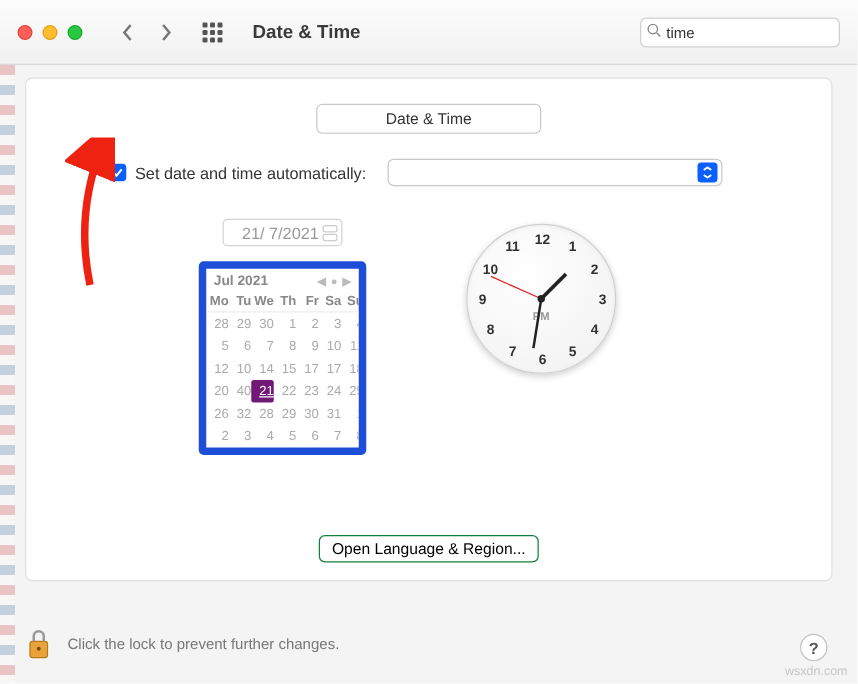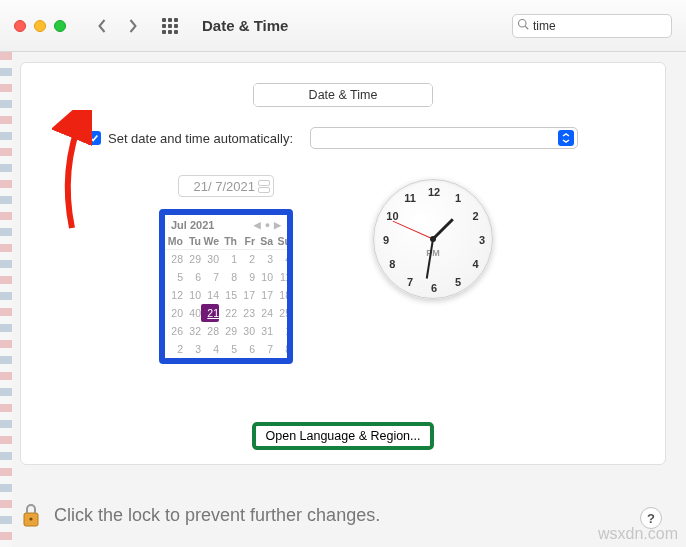--- a/index.html
+++ b/index.html
@@ -48,26 +48,26 @@
 .clock { width:120px; height:120px; position:relative; margin-top:4px;}
 .clockface { width:100%; height:100%; border-radius:50%; background: radial-gradient(circle at 40% 35%, #fff, #f0f0f0); border:1px solid #d0d0d0; box-shadow: 0 2px 6px rgba(0,0,0,.2), inset 0 1px 3px rgba(0,0,0,.05); position:relative;}
 .clocknum { position:absolute; font-size:11px; font-weight:700; color:#333; transform:translate(-50%,-50%);}
 .hand { position:absolute; left:50%; bottom:50%; transform-origin: 50% 100%; background:#222;}
 .hh { width:3px; height:28px; transform:translateX(-50%) rotate(45deg);}
 .mh { width:2px; height:40px; transform:translateX(-50%) rotate(189deg);}
 .sh { width:1px; height:44px; background:#d22; transform:translateX(-50%) rotate(294deg);}
 .center { position:absolute; left:50%; top:50%; width:6px; height:6px; background:#222; border-radius:50%; transform:translate(-50%,-50%);}
 .ampm { position:absolute; left:50%; top:58%; transform:translateX(-50%); font-size:9px; color:#999; font-weight:600;}
 .hintrow { position:absolute; left:0; right:0; bottom:14px; display:flex; align-items:center; justify-content:center; gap:10px; font-size:12.5px; color:#333;}
-.btn { background:#fff; border:4px solid #15803d; border-radius:5px; padding: 3px 10px; font-size:12.5px; cursor:pointer;}
-.lockrow { position:absolute; left:20px; bottom:18px; display:flex; align-items:center; gap:12px; color:#777; font-size:18px;}
+.btn { background:#fff; border:1px solid #15803d; border-radius:5px; padding: 3px 10px; font-size:12.5px; cursor:pointer;}
+.lockrow { position:absolute; left:20px; bottom:18px; display:flex; align-items:center; gap:12px; color:#777; font-size:12px;}
 .lockicon { width:22px; height:28px; }
 .helpbtn { position:absolute; right:24px; bottom:18px; width:22px; height:22px; border-radius:50%; border:1px solid #c4c4c4; background:#fff; display:flex; align-items:center; justify-content:center; font-size:13px; color:#555; font-weight:600;}
 .arrow { position:absolute; left:52px; top:110px; width:40px; height:120px; pointer-events:none; z-index:50;}
-.watermark { position:absolute; right:8px; bottom:4px; font-size:16px; color:#c6c6c6;}
+.watermark { position:absolute; right:8px; bottom:4px; font-size:10px; color:#c6c6c6;}
 .strip { position:absolute; left:0; top:52px; width:12px; bottom:0; background: repeating-linear-gradient(180deg,#c33 0 8px,#fff 8px 16px,#369 16px 24px,#fff 24px 32px); opacity:.25;}
 </style>
 </head>
 <body>
 
 <div class="window">
   <div class="titlebar">
     <div class="traffic">
       <span class="tl-red"></span>
       <span class="tl-yel"></span>

